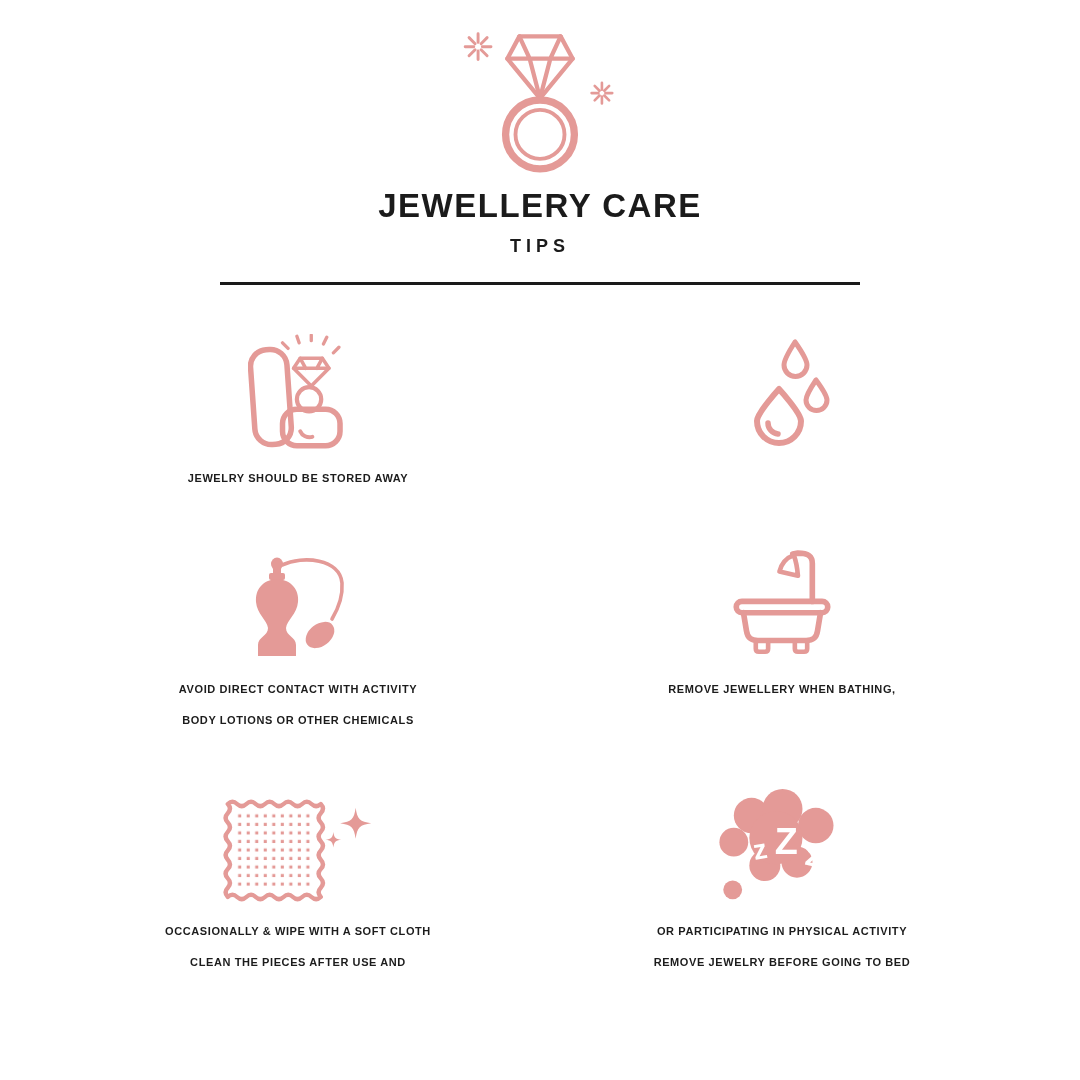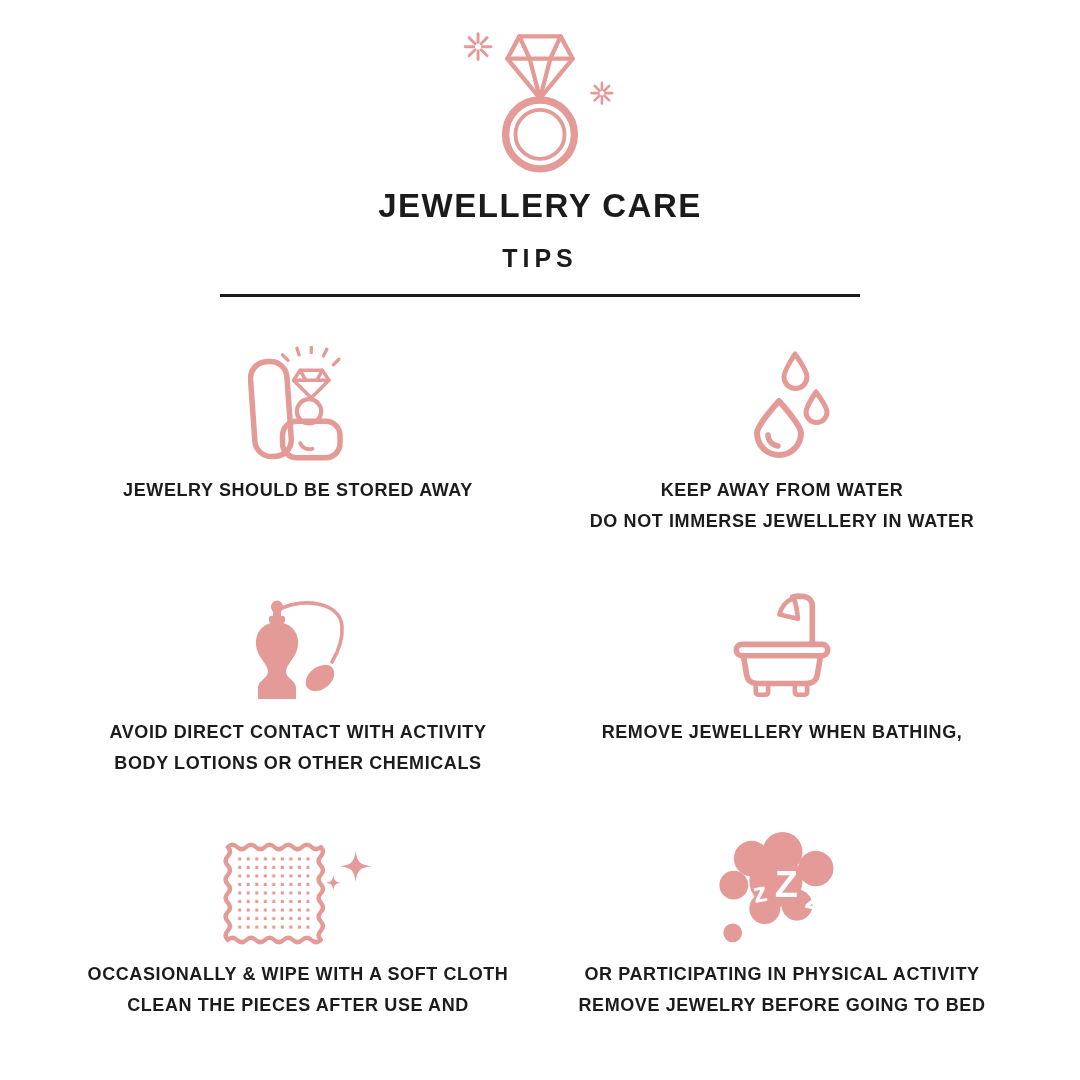--- a/index.html
+++ b/index.html
@@ -7,36 +7,36 @@
     position:relative;width:1080px;height:1080px;background:#ffffff;overflow:hidden;
     font-family:"Liberation Sans",sans-serif;-webkit-font-smoothing:antialiased;
   }
   .header{padding-top:26px;text-align:center;}
   .header svg{display:block;margin:0 auto;color:#e49a97;}
   .page-title{
     margin-top:12px;font-size:33px;font-weight:bold;letter-spacing:1.5px;
     color:#1b1b1b;line-height:40px;
   }
   .page-subtitle{
-    margin-top:20px;font-size:25px;font-weight:bold;letter-spacing:5px;
+    margin-top:8px;font-size:18px;font-weight:bold;letter-spacing:5px;
     color:#1b1b1b;line-height:24px;
   }
   .divider{width:640px;height:3px;background:#1a1a1a;margin:24px auto 0;}
   .tips-grid{
     width:968px;margin:38px auto 0;display:grid;
     grid-template-columns:484px 484px;row-gap:40px;
   }
   .tip{text-align:center;}
   .tip-icon{
     height:126px;display:flex;align-items:flex-end;justify-content:center;
     margin-bottom:14px;color:#e49a97;
   }
   .tip-icon svg{display:block;}
   .tip-text{
-    font-size:18px;font-weight:bold;letter-spacing:0.6px;line-height:31px;color:#1c1c1c;
+    font-size:11px;font-weight:bold;letter-spacing:0.6px;line-height:31px;color:#1c1c1c;
   }
   .stroke{fill:none;stroke:currentColor;stroke-linecap:round;stroke-linejoin:round;}
   .fill{fill:currentColor;stroke:none;}
 </style>
 </head>
 <body>
 
 <div class="page">
 
   <div class="header">
@@ -89,24 +89,20 @@
     </div>
 
     <div class="tip">
       <div class="tip-icon">
         <svg width="95" height="110" viewBox="0 0 95 110">
           <path class="stroke" stroke-width="6" d="M44,50 C44,50 22,74 22,82 A 22,22 0 1 0 66,82 C66,74 44,50 44,50 Z"></path>
           <path class="stroke" stroke-width="5.5" d="M33,84 A 11,11 0 0 0 43,95"></path>
           <path class="stroke" stroke-width="5" d="M60,3 C60,3 49,20 49,26 A 11.5,11.5 0 1 0 72,26 C72,20 60,3 60,3 Z"></path>
           <path class="stroke" stroke-width="5" d="M81,41 C81,41 71,56 71,61 A 10.5,10.5 0 1 0 92,61 C92,56 81,41 81,41 Z"></path>
         </svg>
-      </div>
-      <div class="tip-text">
-        <div>KEEP AWAY FROM WATER</div>
-        <div>DO NOT IMMERSE JEWELLERY IN WATER</div>
       </div>
     </div>
 
     <div class="tip">
       <div class="tip-icon">
         <svg width="100" height="103" viewBox="0 0 100 103">
           <path class="stroke" stroke-width="3.6" d="M34,8 C55,-2 92,2 94,26 C95,40 90,52 84,62"></path>
           <ellipse class="fill" rx="16" ry="11" transform="translate(72,78) rotate(-38)"></ellipse>
           <ellipse class="fill" cx="29" cy="7" rx="6" ry="6.5"></ellipse>
           <rect class="fill" x="25" y="10" width="8" height="8"></rect>

